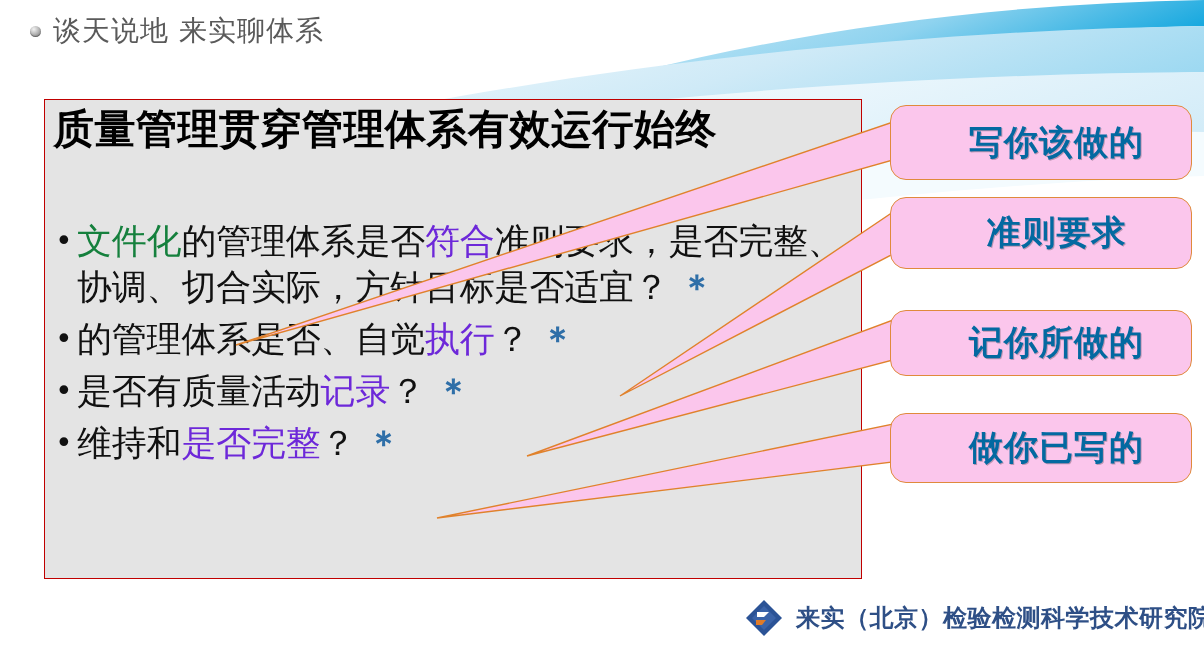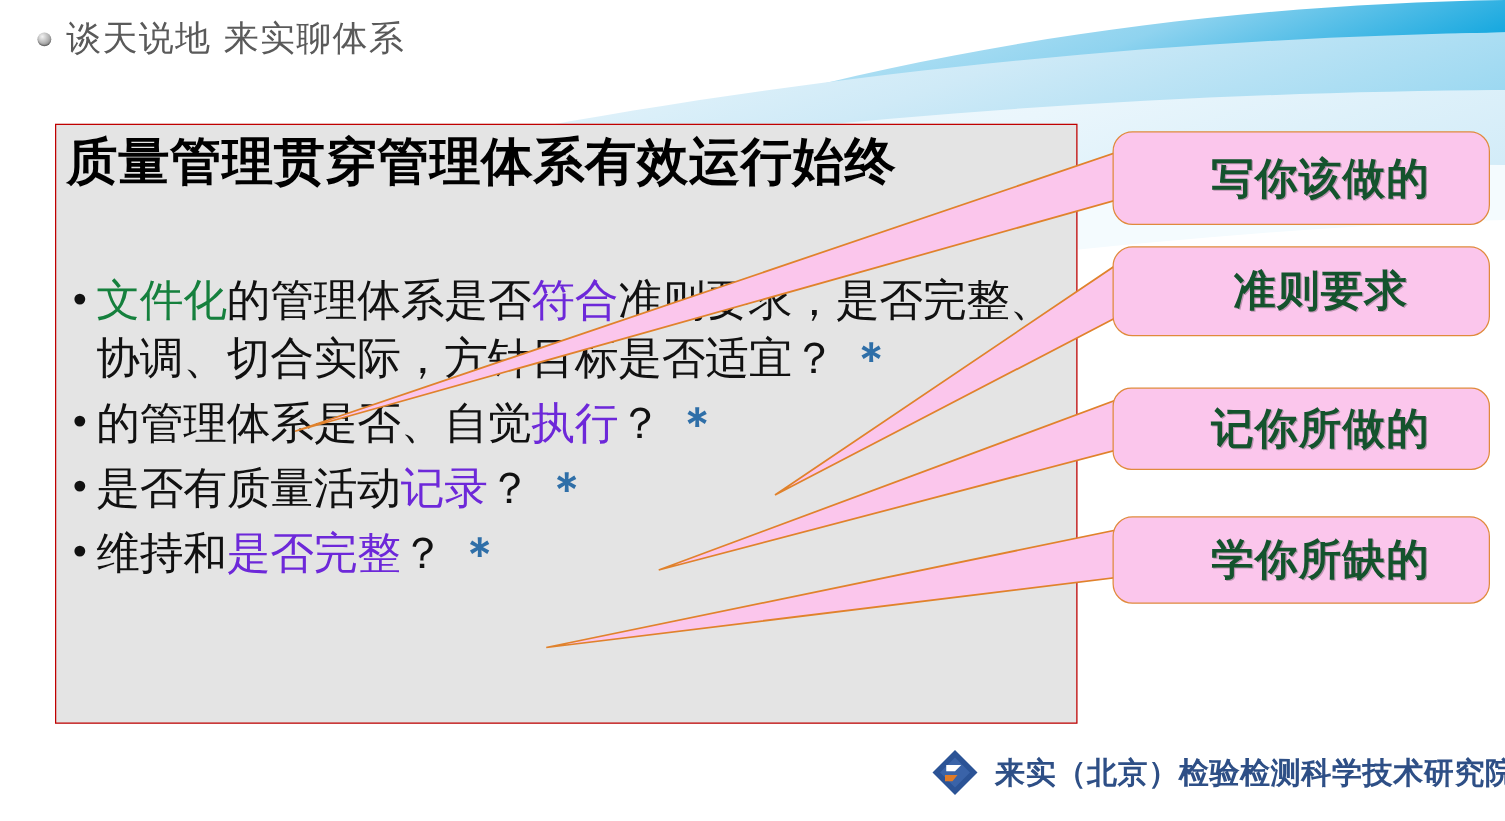--- a/index.html
+++ b/index.html
@@ -118,29 +118,29 @@
     border: 1.6px solid #e08a3c;
     border-radius: 16px;
     display: flex;
     align-items: center;
     justify-content: center;
     z-index: 6;
   }
   .callout-label {
     font-size: 34px;
     font-weight: bold;
-    color: #14532d;
+    color: #0369a1;
     letter-spacing: 1px;
     white-space: nowrap;
     text-shadow: 1px 1px 0 rgba(0,0,0,.25);
     margin-left: 31px;
   }
   #callout-0 { left: 890px; top: 105px;  width: 300px; height: 73px; }
   #callout-1 { left: 890px; top: 197px;  width: 300px; height: 70px; }
-  #callout-2 { left: 890px; top: 310px;  width: 300px; height: 64px; border-radius: 15px; }
+  #callout-2 { left: 890px; top: 310px;  width: 300px; height: 64px; }
   #callout-3 { left: 890px; top: 413px;  width: 300px; height: 68px; }
 
   
   #tails {
     position: absolute;
     left: 0; top: 0;
     width: 1204px; height: 657px;
     z-index: 4;
     pointer-events: none;
   }
@@ -238,21 +238,21 @@
   <div class="callout" id="callout-0">
     <span class="callout-label">写你该做的</span>
   </div>
   <div class="callout" id="callout-1">
     <span class="callout-label">准则要求</span>
   </div>
   <div class="callout" id="callout-2">
     <span class="callout-label">记你所做的</span>
   </div>
   <div class="callout" id="callout-3">
-    <span class="callout-label">学你所缺的</span>
+    <span class="callout-label">做你已写的</span>
   </div>
 
   <div id="footer">
     <svg class="logo-mark" viewBox="0 0 40 40">
       <polygon points="20,2 38,20 20,38 2,20" fill="#2b5396"></polygon>
       <path d="M20,8 L32,20 L20,32 L8,20 Z" fill="#3a63a8"></path>
       <path d="M13,14 h12 l-5,5 h-7 z" fill="#ffffff"></path>
       <path d="M12,22 h10 l-4,5 h-6 z" fill="#e07b28"></path>
       <path d="M22,12 h4 v16 h-4 z" fill="#ffffff" opacity="0.0"></path>
     </svg>

